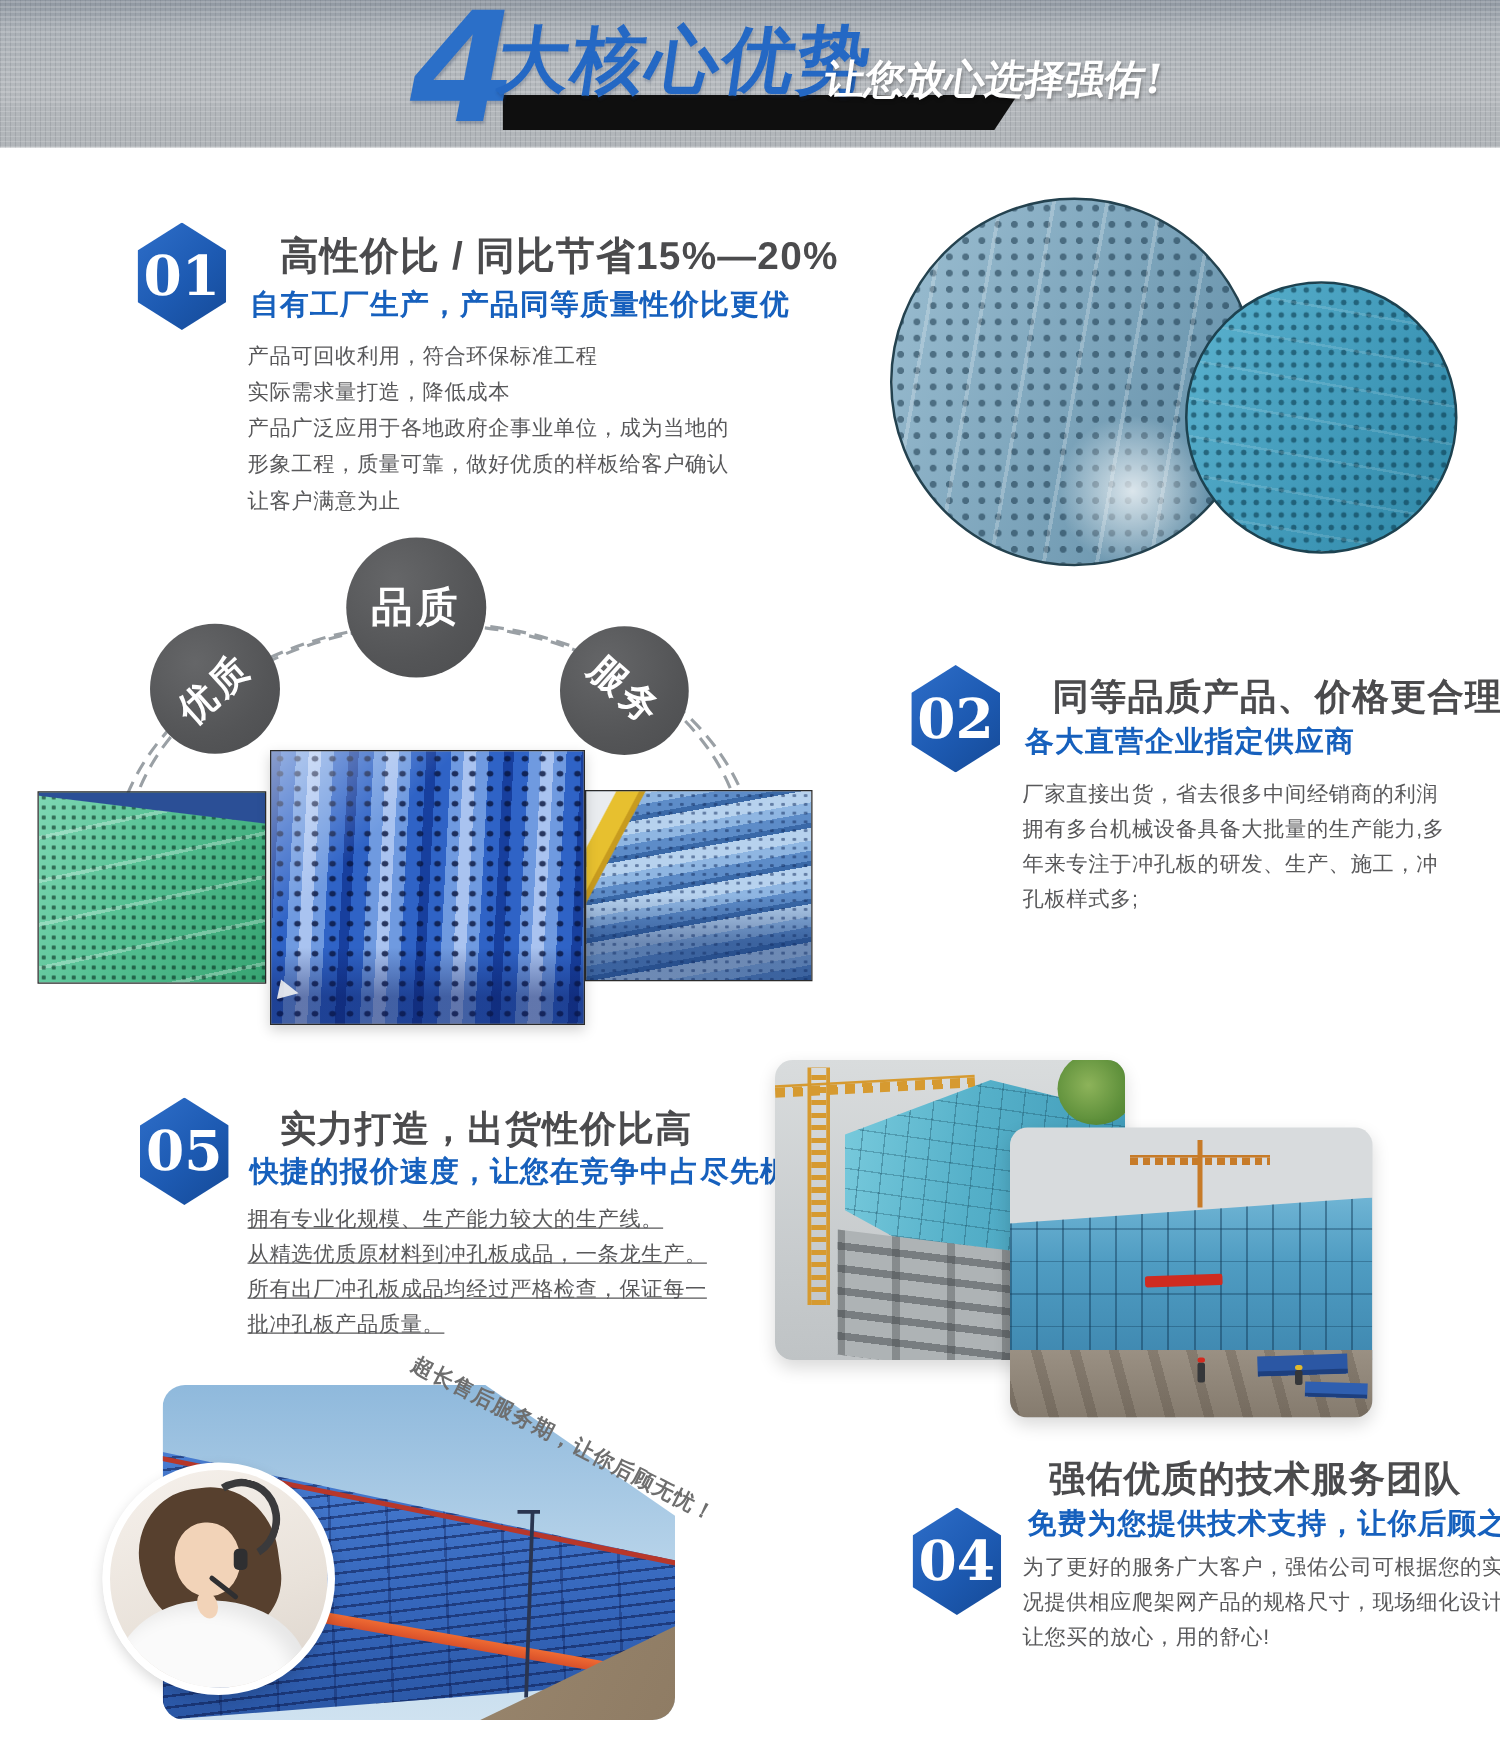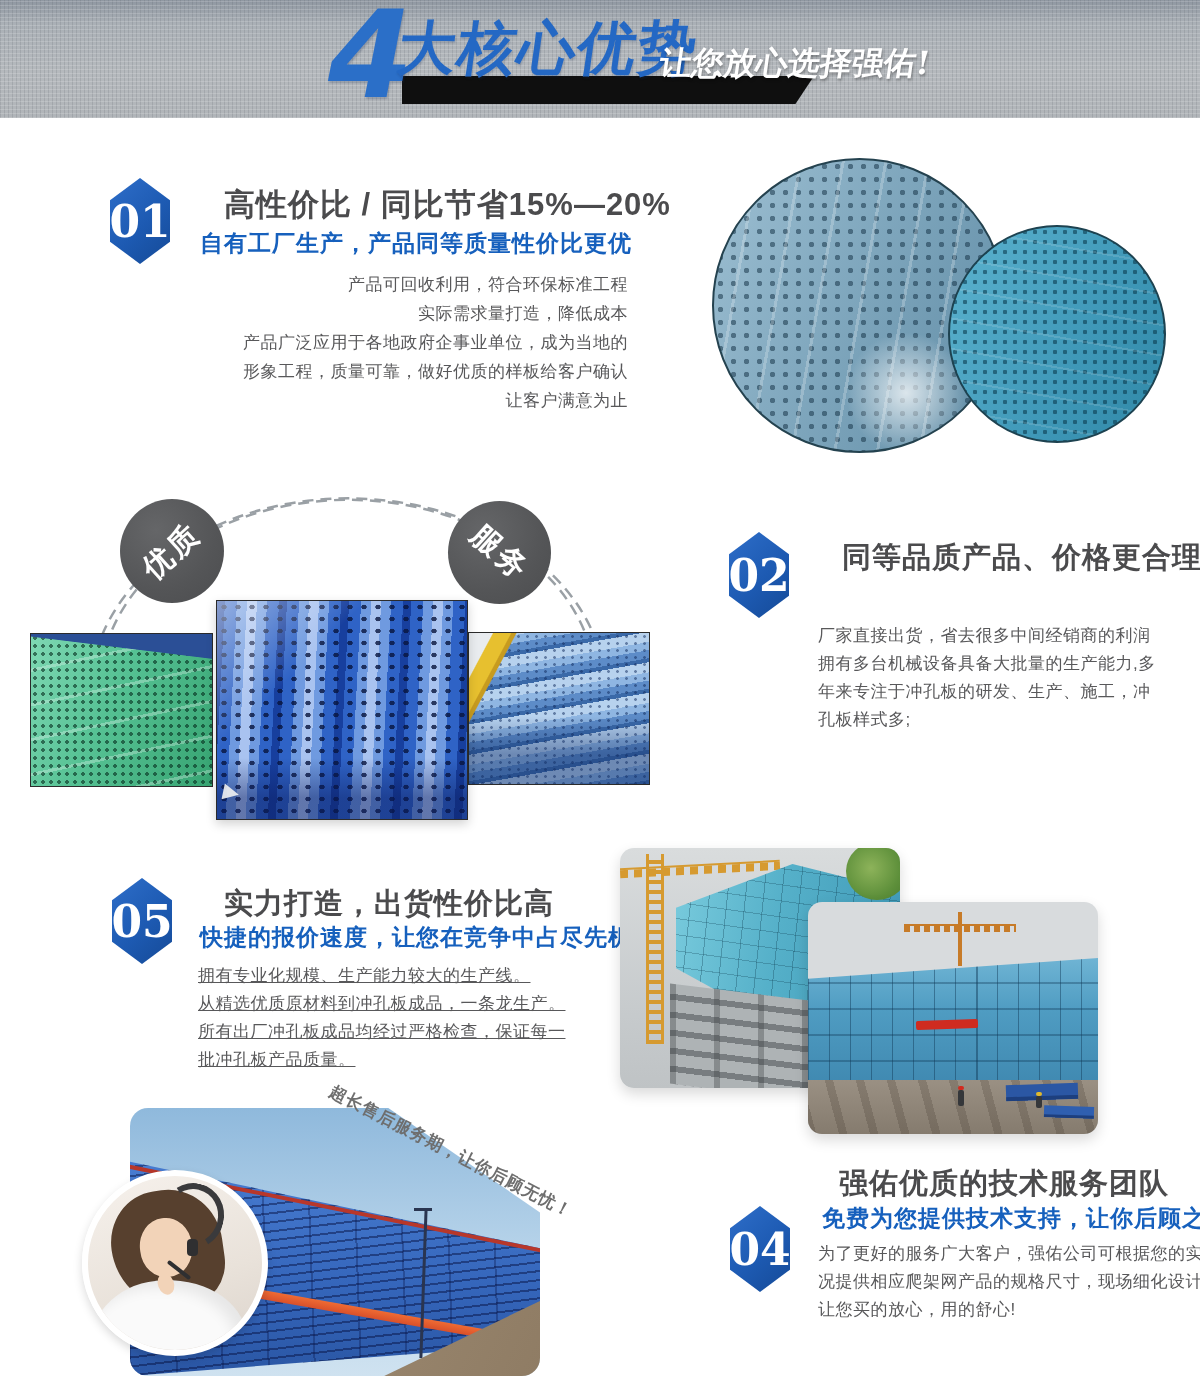--- a/index.html
+++ b/index.html
@@ -22,21 +22,21 @@
   .header-tagline{position:absolute;left:660px;top:42px;z-index:2;
     font-family:"DejaVu Serif","Liberation Serif",serif;font-weight:bold;
     font-size:32px;color:#ffffff;transform:skewX(-8deg);
     text-shadow:1px 2px 3px rgba(0,0,0,.35);}
   .company-banner{position:absolute;left:402px;top:76px;width:412px;height:28px;z-index:1;
     background:#0f0f0f;clip-path:polygon(0 0,100% 0,95.5% 100%,0 100%);}
   .company-banner-text{position:absolute;left:402px;top:80px;width:386px;z-index:2;
     text-align:center;font-size:20px;font-weight:bold;color:#ffffff;letter-spacing:1px;margin-top:40px;}
 
   
-  .hex{position:absolute;width:60px;height:86px;z-index:2;
+  .hex{position:absolute;width:71px;height:86px;z-index:2;
     background:linear-gradient(135deg,#2e6ec9 0%,#1d5ab2 55%,#154a97 100%);
     clip-path:polygon(50% 0,100% 26%,100% 74%,50% 100%,0 74%,0 26%);
     display:flex;align-items:center;justify-content:center;text-align:center;}
   .hex-num{font-family:"DejaVu Serif","Liberation Serif",serif;font-weight:bold;
     font-size:44px;color:#ffffff;}
   .sec-title{position:absolute;font-weight:bold;color:#4b4b4d;letter-spacing:1px;white-space:nowrap;margin-left:24px;}
   .sec-sub{position:absolute;font-family:Liberation Sans, sans-serif;
     font-weight:bold;color:#1660bd;letter-spacing:1px;white-space:nowrap;}
   .sec-body{position:absolute;font-size:17px;color:#58585a;line-height:28px;
     letter-spacing:.5px;white-space:pre-line;}
@@ -199,51 +199,55 @@
   <div class="header-title">大核心优势</div>
   <div class="header-tagline">让您放心选择强佑!</div>
   <div class="company-banner"></div>
   <div class="company-banner-text">河北强佑金属制品有限公司</div>
 
   <div class="hex" style="left:110px;top:178px;">
     <span class="hex-num">01</span>
   </div>
   <div class="sec-title" style="left:200px;top:184px;font-size:31px;">高性价比 / 同比节省15%—20%</div>
   <div class="sec-sub" style="left:200px;top:228px;font-size:23px;">自有工厂生产，产品同等质量性价比更优</div>
-  <div class="sec-body" style="left:198px;top:270px;width:430px;line-height:29px;text-align:right;">产品可回收利用，符合环保标准工程
+  <div class="sec-body" style="left:198px;top:270px;width:430px;line-height:29px;">产品可回收利用，符合环保标准工程
 实际需求量打造，降低成本
 产品广泛应用于各地政府企事业单位，成为当地的
 形象工程，质量可靠，做好优质的样板给客户确认
 让客户满意为止</div>
 
   <div class="circle-photo circle-large"></div>
   <div class="circle-photo circle-small"></div>
 
   <svg class="arc-svg" width="586" height="250" viewBox="0 0 586 250">
     <path d="M 34 242 A 258 196 0 0 1 546 242" fill="none" stroke="#9aa0a5" stroke-width="2.5" stroke-dasharray="11 7"></path>
     <path d="M 44 236 A 248 188 0 0 1 536 236" fill="none" stroke="#9aa0a5" stroke-width="2.5" stroke-dasharray="11 7"></path>
   </svg>
 
   <div class="badge" style="left:120px;top:499px;width:104px;height:104px;font-size:30px;">
     <span style="transform:rotate(-42deg);display:inline-block;">优质</span>
   </div>
+  <div class="badge" style="left:277px;top:430px;width:112px;height:112px;font-size:33px;">
+    <span>品质</span>
+  </div>
   <div class="badge" style="left:448px;top:501px;width:103px;height:103px;font-size:30px;">
     <span style="transform:rotate(42deg);display:inline-block;">服务</span>
   </div>
 
   <div class="photo photo-green"></div>
   <div class="photo photo-blue">
     <div class="watermark-triangle"></div>
   </div>
   <div class="photo photo-stacked"></div>
 
   <div class="hex" style="left:729px;top:532px;">
     <span class="hex-num">02</span>
   </div>
   <div class="sec-title" style="left:818px;top:538px;font-size:29px;text-align:center;">同等品质产品、价格更合理</div>
+  <div class="sec-sub" style="left:820px;top:578px;font-size:23px;">各大直营企业指定供应商</div>
   <div class="sec-body" style="left:818px;top:622px;width:380px;">厂家直接出货，省去很多中间经销商的利润
 拥有多台机械设备具备大批量的生产能力,多
 年来专注于冲孔板的研发、生产、施工，冲
 孔板样式多;</div>
 
   <div class="hex" style="left:112px;top:878px;">
     <span class="hex-num">05</span>
   </div>
   <div class="sec-title" style="left:200px;top:884px;font-size:29px;">实力打造，出货性价比高</div>
   <div class="sec-sub" style="left:200px;top:922px;font-size:23px;">快捷的报价速度，让您在竞争中占尽先机</div>

